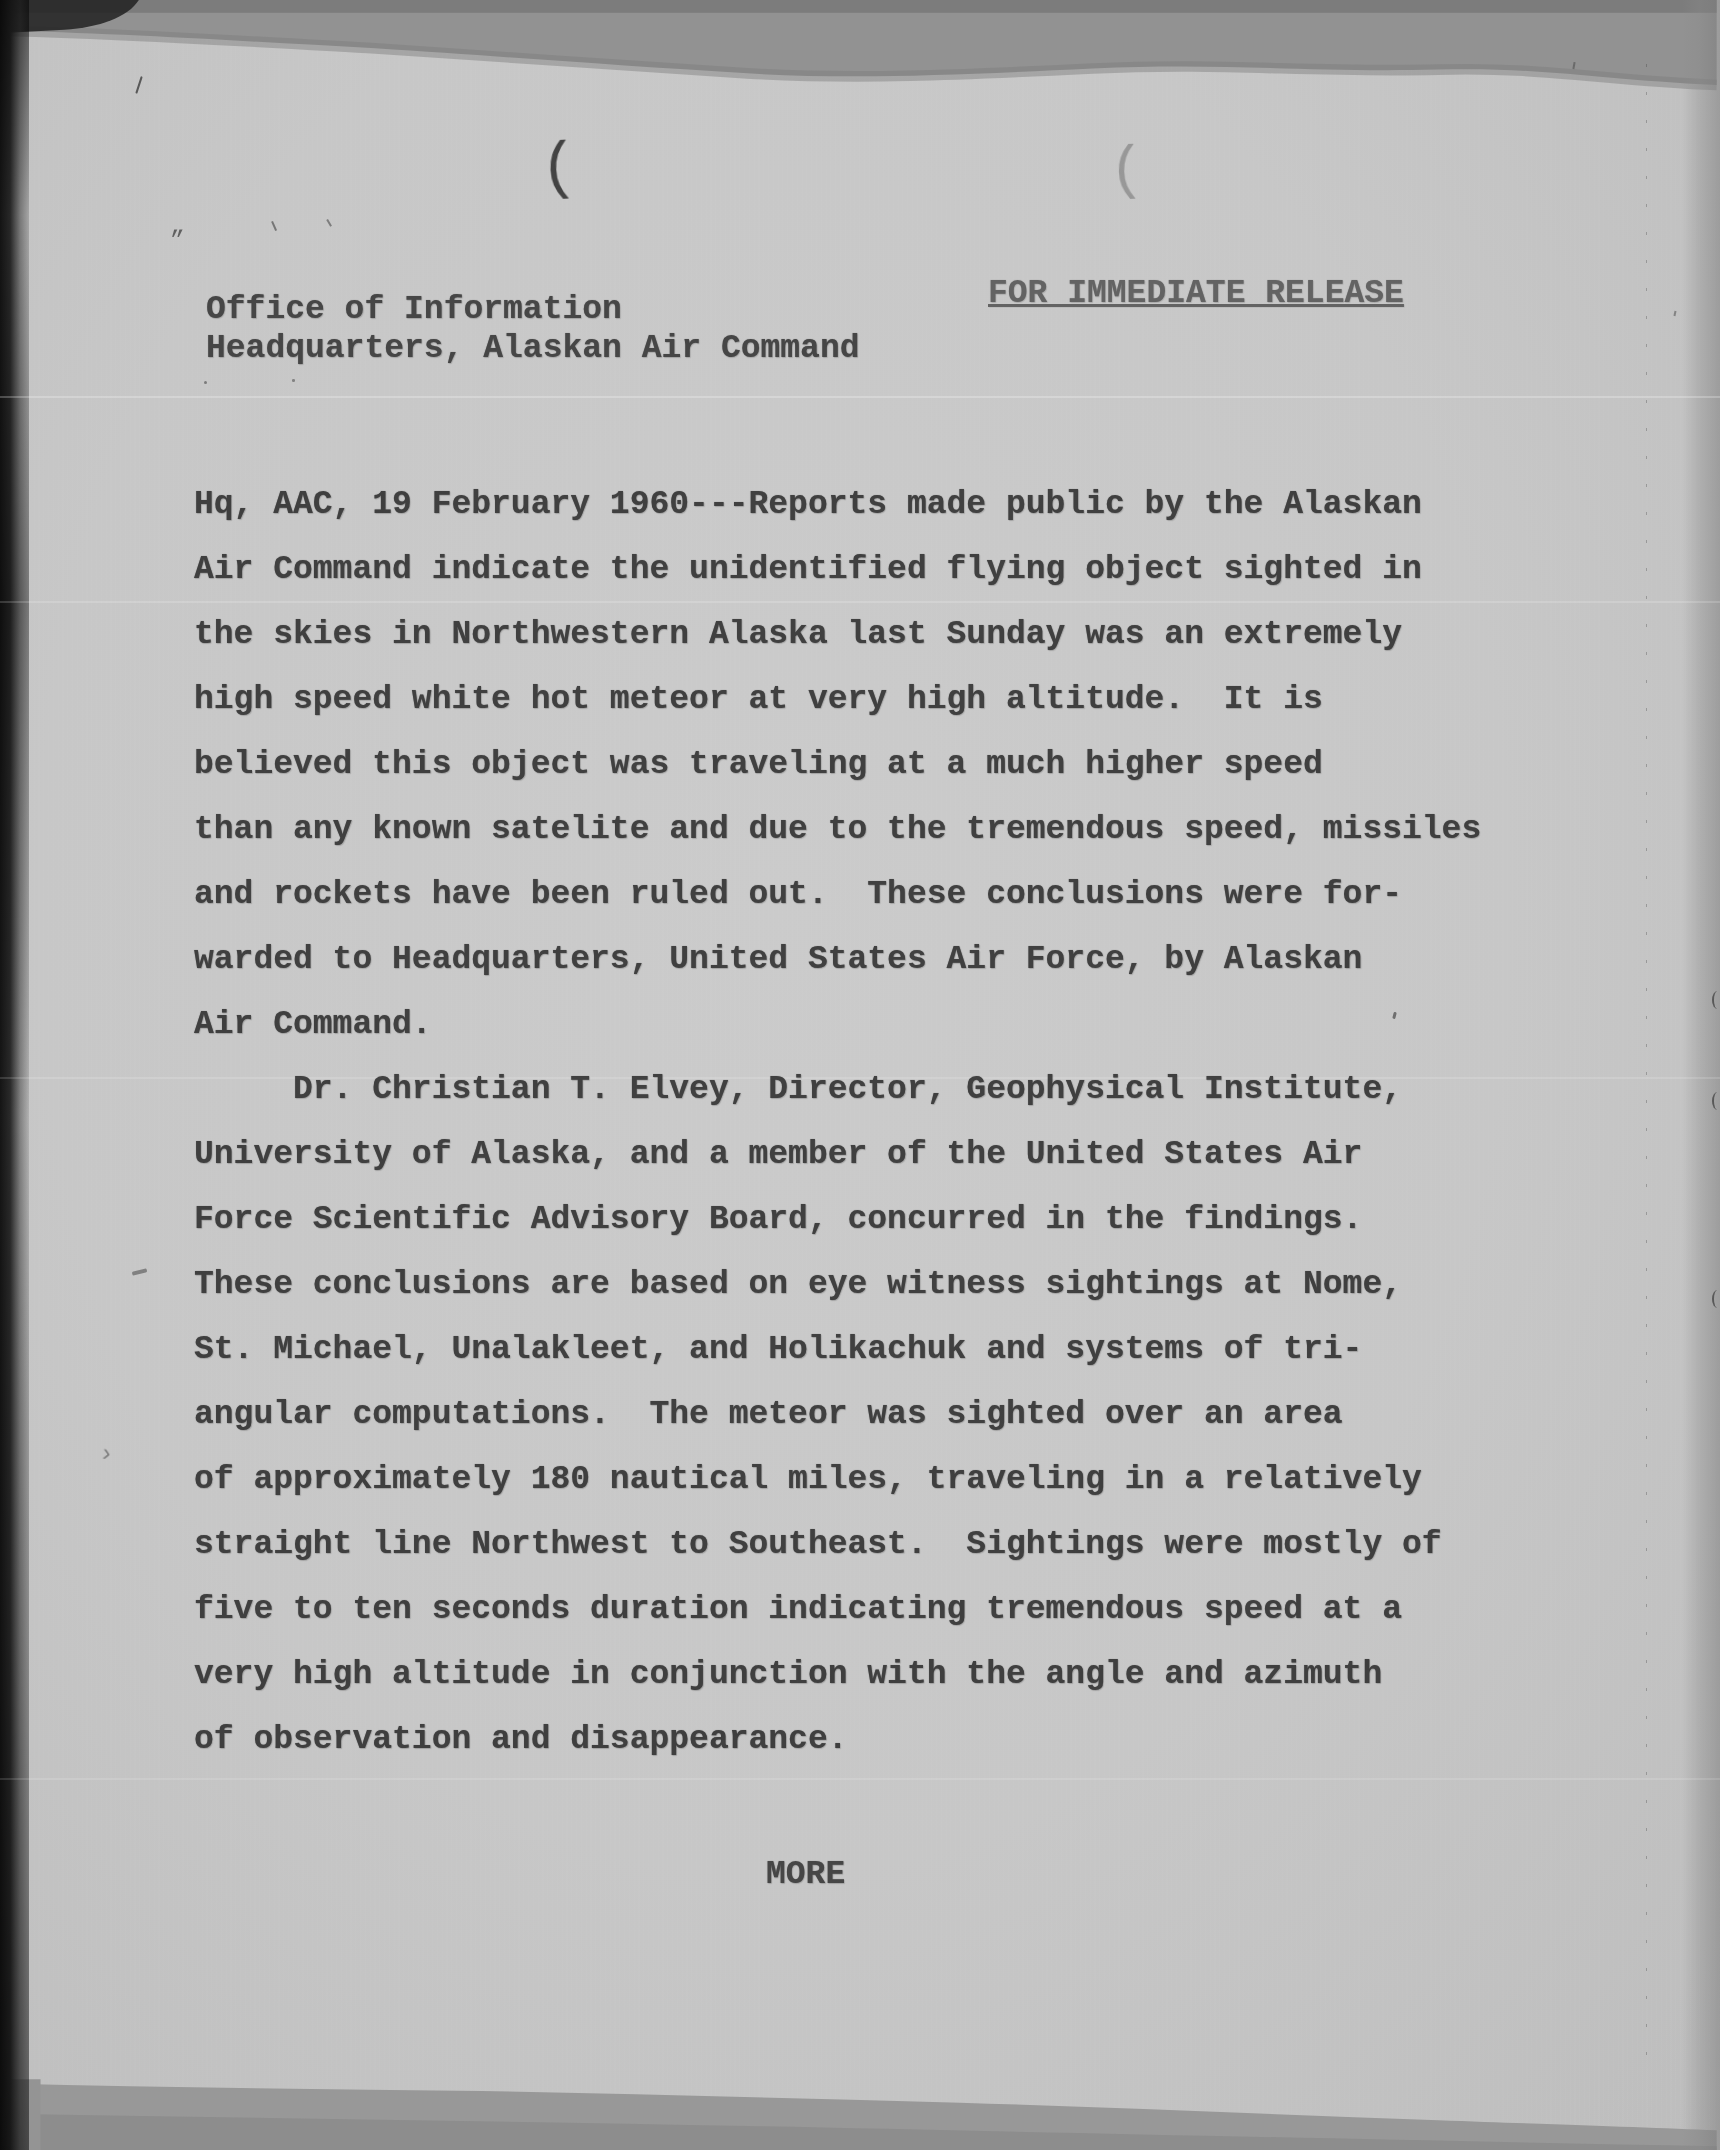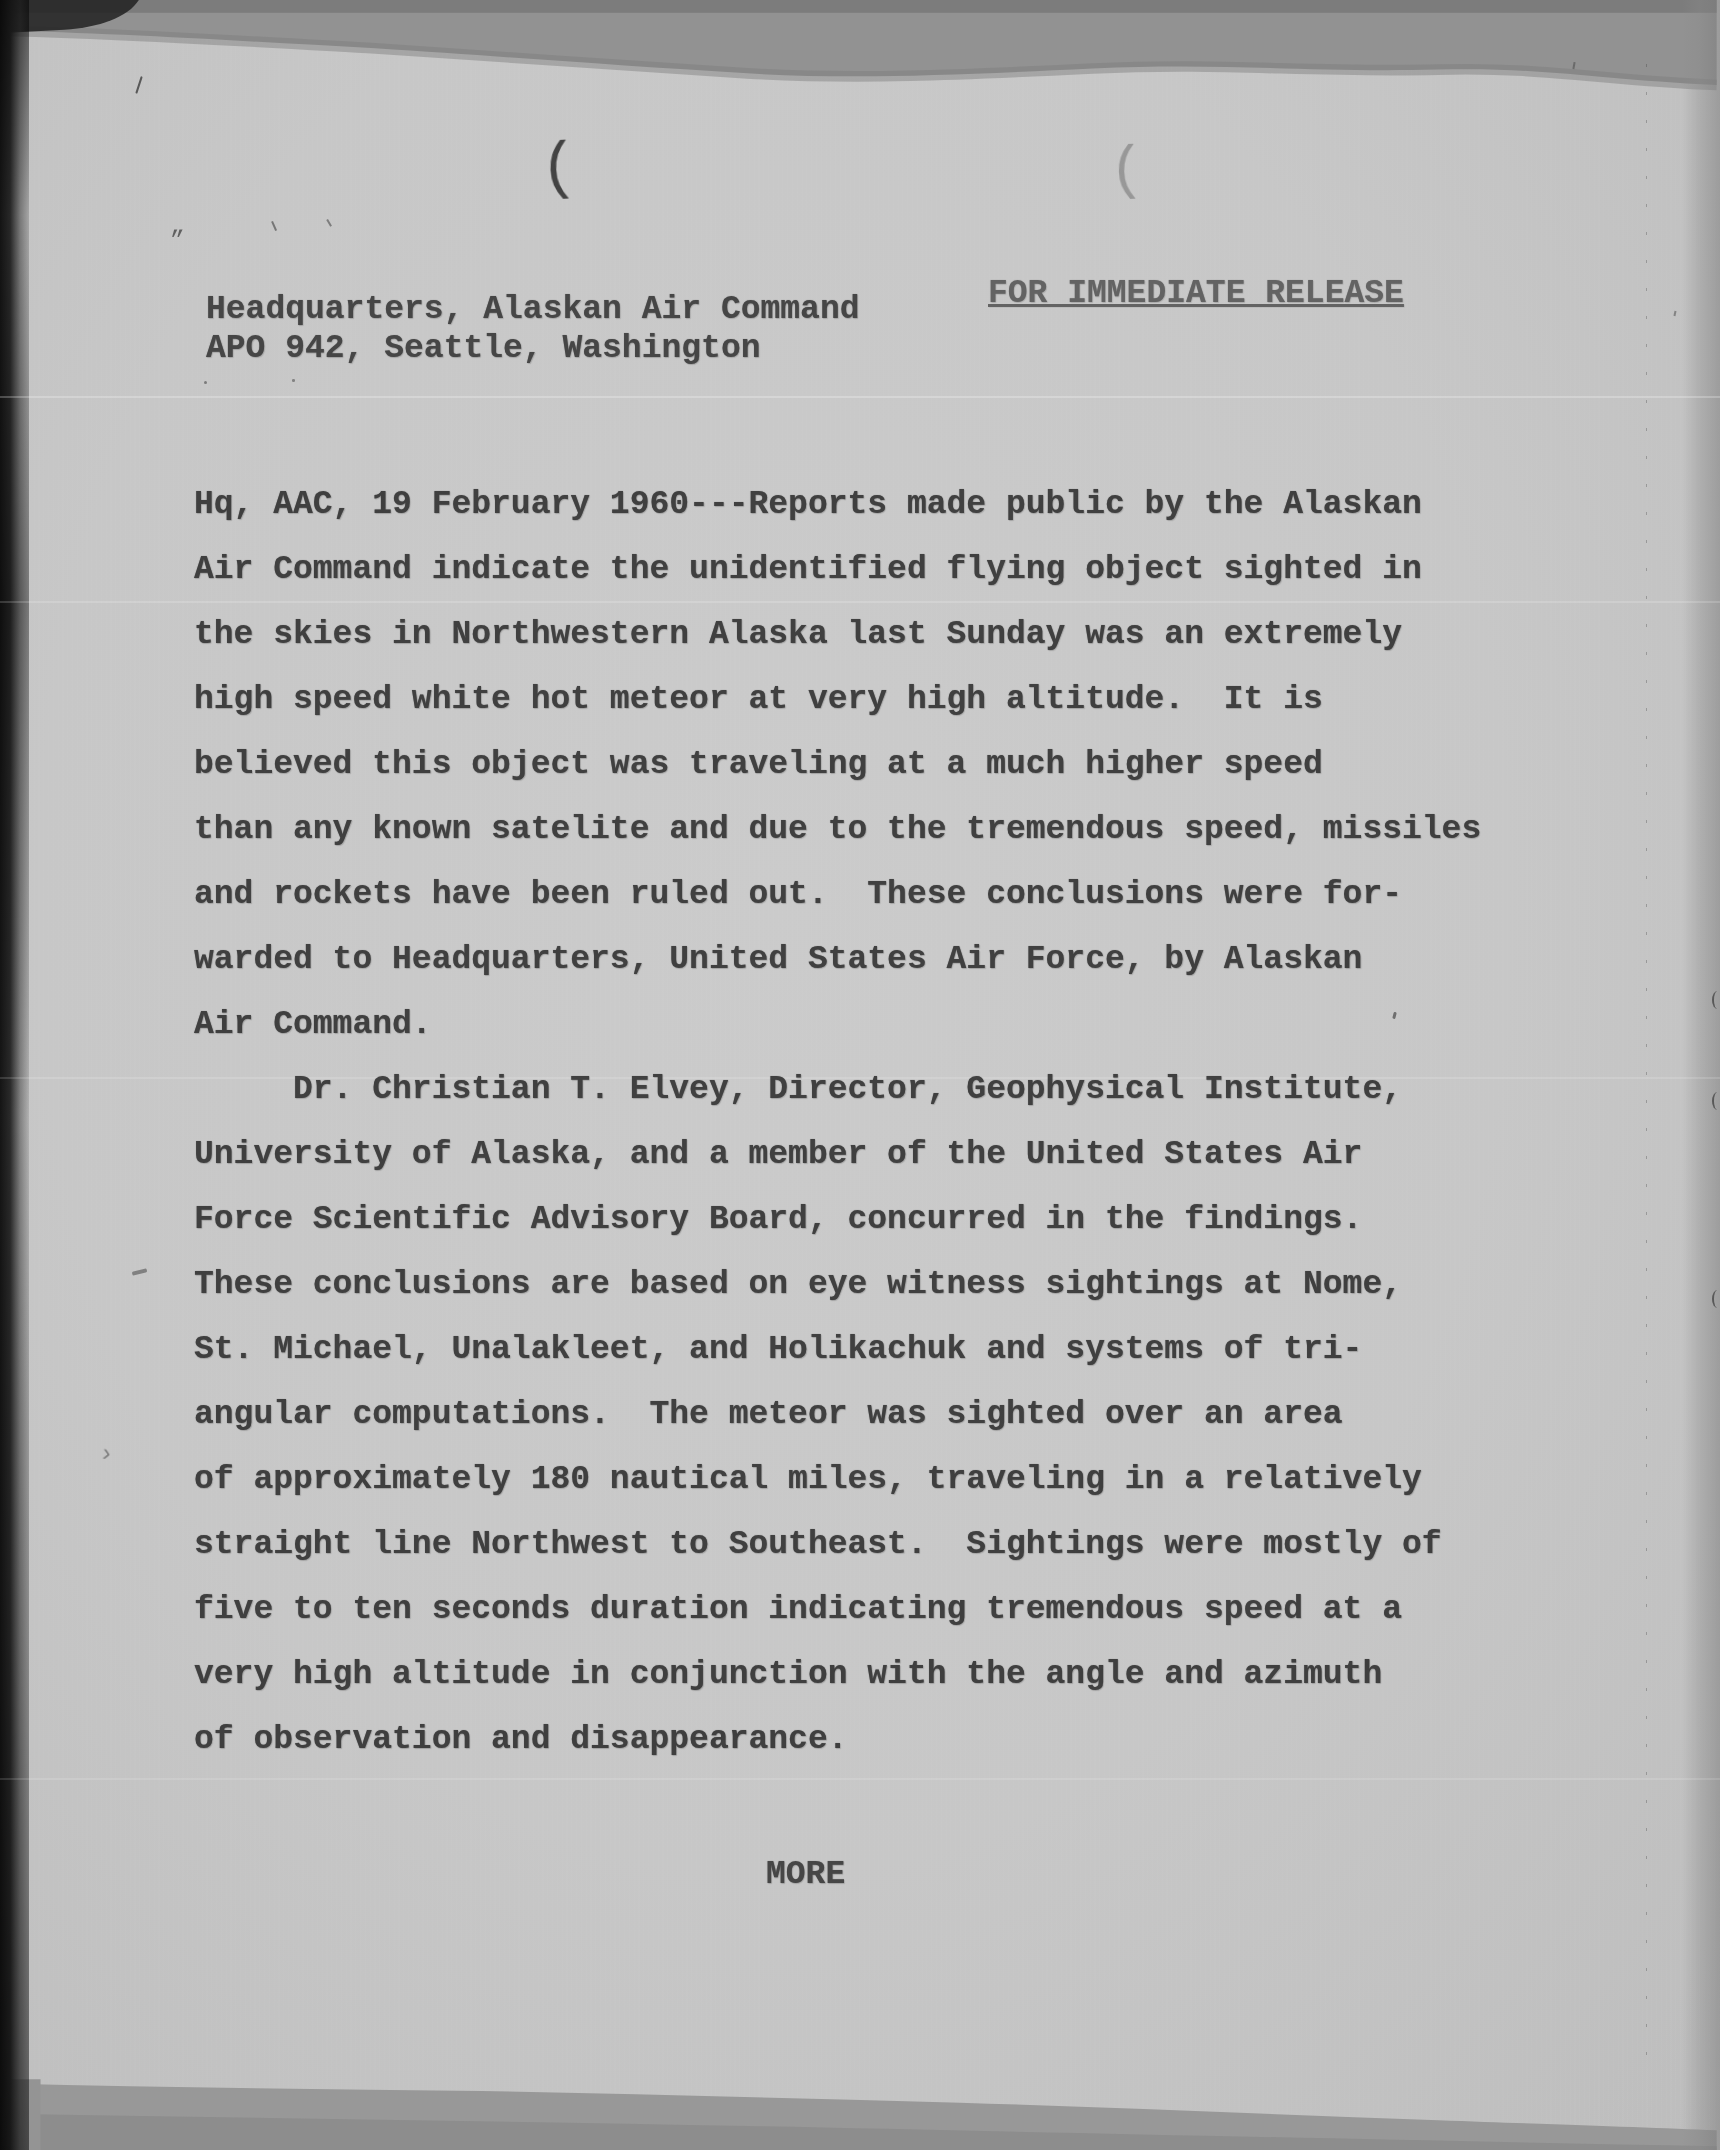--- a/index.html
+++ b/index.html
@@ -98,21 +98,21 @@
 
   <div class="edge-left"></div>
   <div class="edge-right"></div>
   <div class="crease-line"></div>
 
   <div class="streak" style="top:396px;height:2.1px;"></div>
   <div class="streak" style="top:601px;height:1.6px;opacity:.7;"></div>
   <div class="streak" style="top:1077px;height:1.6px;opacity:.6;"></div>
   <div class="streak" style="top:1778px;height:2.1px;opacity:.55;"></div>
 
-  <div class="type office-block"><div class="tline">Headquarters, Alaskan Air Command</div><div class="tline">APO 942, Seattle, Washington</div></div>
+  <div class="type office-block"><div class="tline">Office of Information</div><div class="tline">Headquarters, Alaskan Air Command</div></div>
 
   <div class="type release-label">FOR IMMEDIATE RELEASE</div>
 
   <div class="type body-block"><div class="tline">Hq, AAC, 19 February 1960---Reports made public by the Alaskan</div><div class="tline">Air Command indicate the unidentified flying object sighted in</div><div class="tline">the skies in Northwestern Alaska last Sunday was an extremely</div><div class="tline">high speed white hot meteor at very high altitude.  It is</div><div class="tline">believed this object was traveling at a much higher speed</div><div class="tline">than any known satelite and due to the tremendous speed, missiles</div><div class="tline">and rockets have been ruled out.  These conclusions were for-</div><div class="tline">warded to Headquarters, United States Air Force, by Alaskan</div><div class="tline">Air Command.</div><div class="tline">     Dr. Christian T. Elvey, Director, Geophysical Institute,</div><div class="tline">University of Alaska, and a member of the United States Air</div><div class="tline">Force Scientific Advisory Board, concurred in the findings.</div><div class="tline">These conclusions are based on eye witness sightings at Nome,</div><div class="tline">St. Michael, Unalakleet, and Holikachuk and systems of tri-</div><div class="tline">angular computations.  The meteor was sighted over an area</div><div class="tline">of approximately 180 nautical miles, traveling in a relatively</div><div class="tline">straight line Northwest to Southeast.  Sightings were mostly of</div><div class="tline">five to ten seconds duration indicating tremendous speed at a</div><div class="tline">very high altitude in conjunction with the angle and azimuth</div><div class="tline">of observation and disappearance.</div></div>
 
   <div class="type more-label">MORE</div>
 
   <span class="mark mark-paren-1">(</span>
   <span class="mark mark-paren-2">(</span>
   <span class="mark mark-tick-1"></span>

